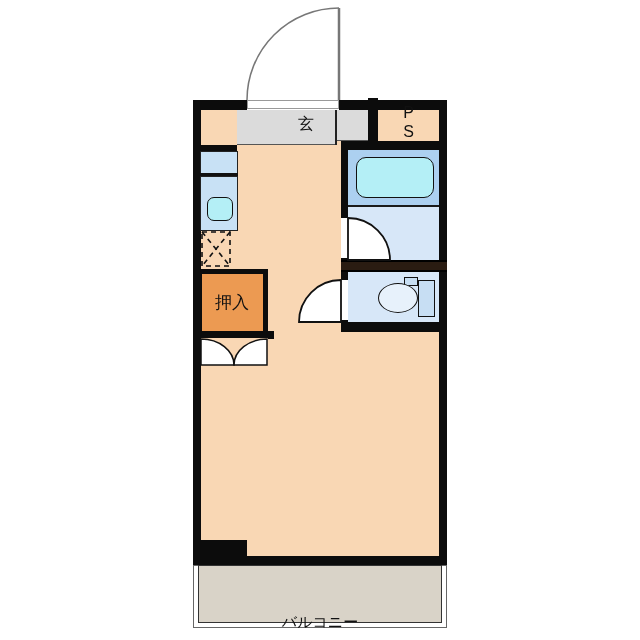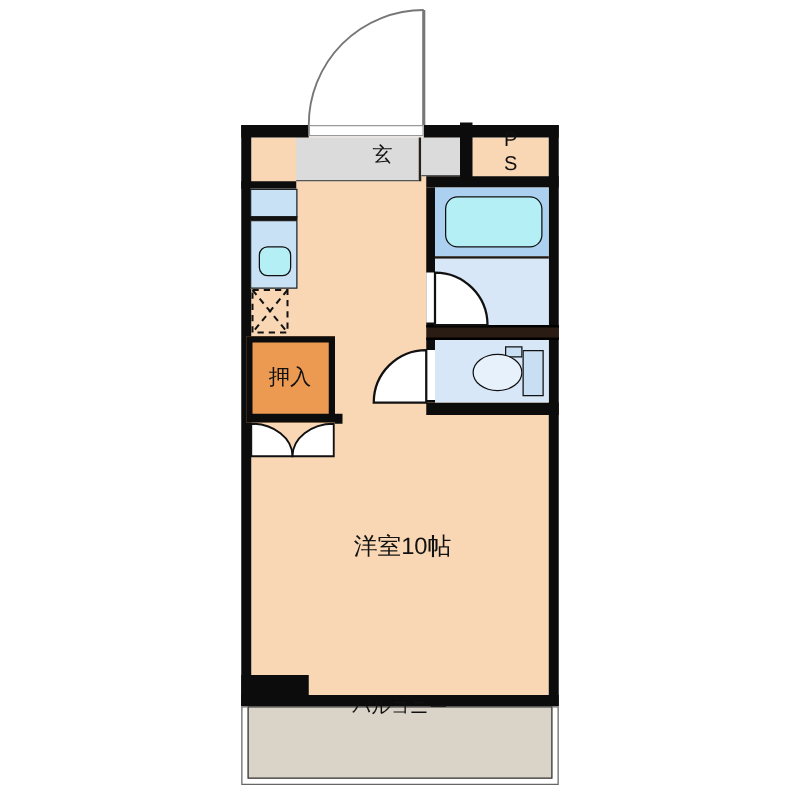--- a/index.html
+++ b/index.html
@@ -90,16 +90,15 @@
       <line x1="230" y1="232" x2="202" y2="266"></line>
     </g>
   </svg>
 
   <div class="abs label" style="left:306px;top:124px;font-size:16px;">玄</div>
   <div class="abs" style="left:378px;top:103px;width:61px;text-align:center;font-size:16px;line-height:19px;color:#111;">
     <div>P</div>
     <div>S</div>
   </div>
   <div class="abs label" style="left:232px;top:302px;font-size:17px;text-align:right;">押入</div>
-  <div class="abs label" style="left:322px;top:437px;font-size:19px;">洋室10帖</div>
-  <div class="abs label" style="left:320px;top:566px;font-size:15px;font-family:Liberation Serif, serif;">バルコニー</div>
+  <div class="abs label" style="left:320px;top:622px;font-size:15px;font-family:Liberation Serif, serif;">バルコニー</div>
 
 </div>
 
 </body></html>

